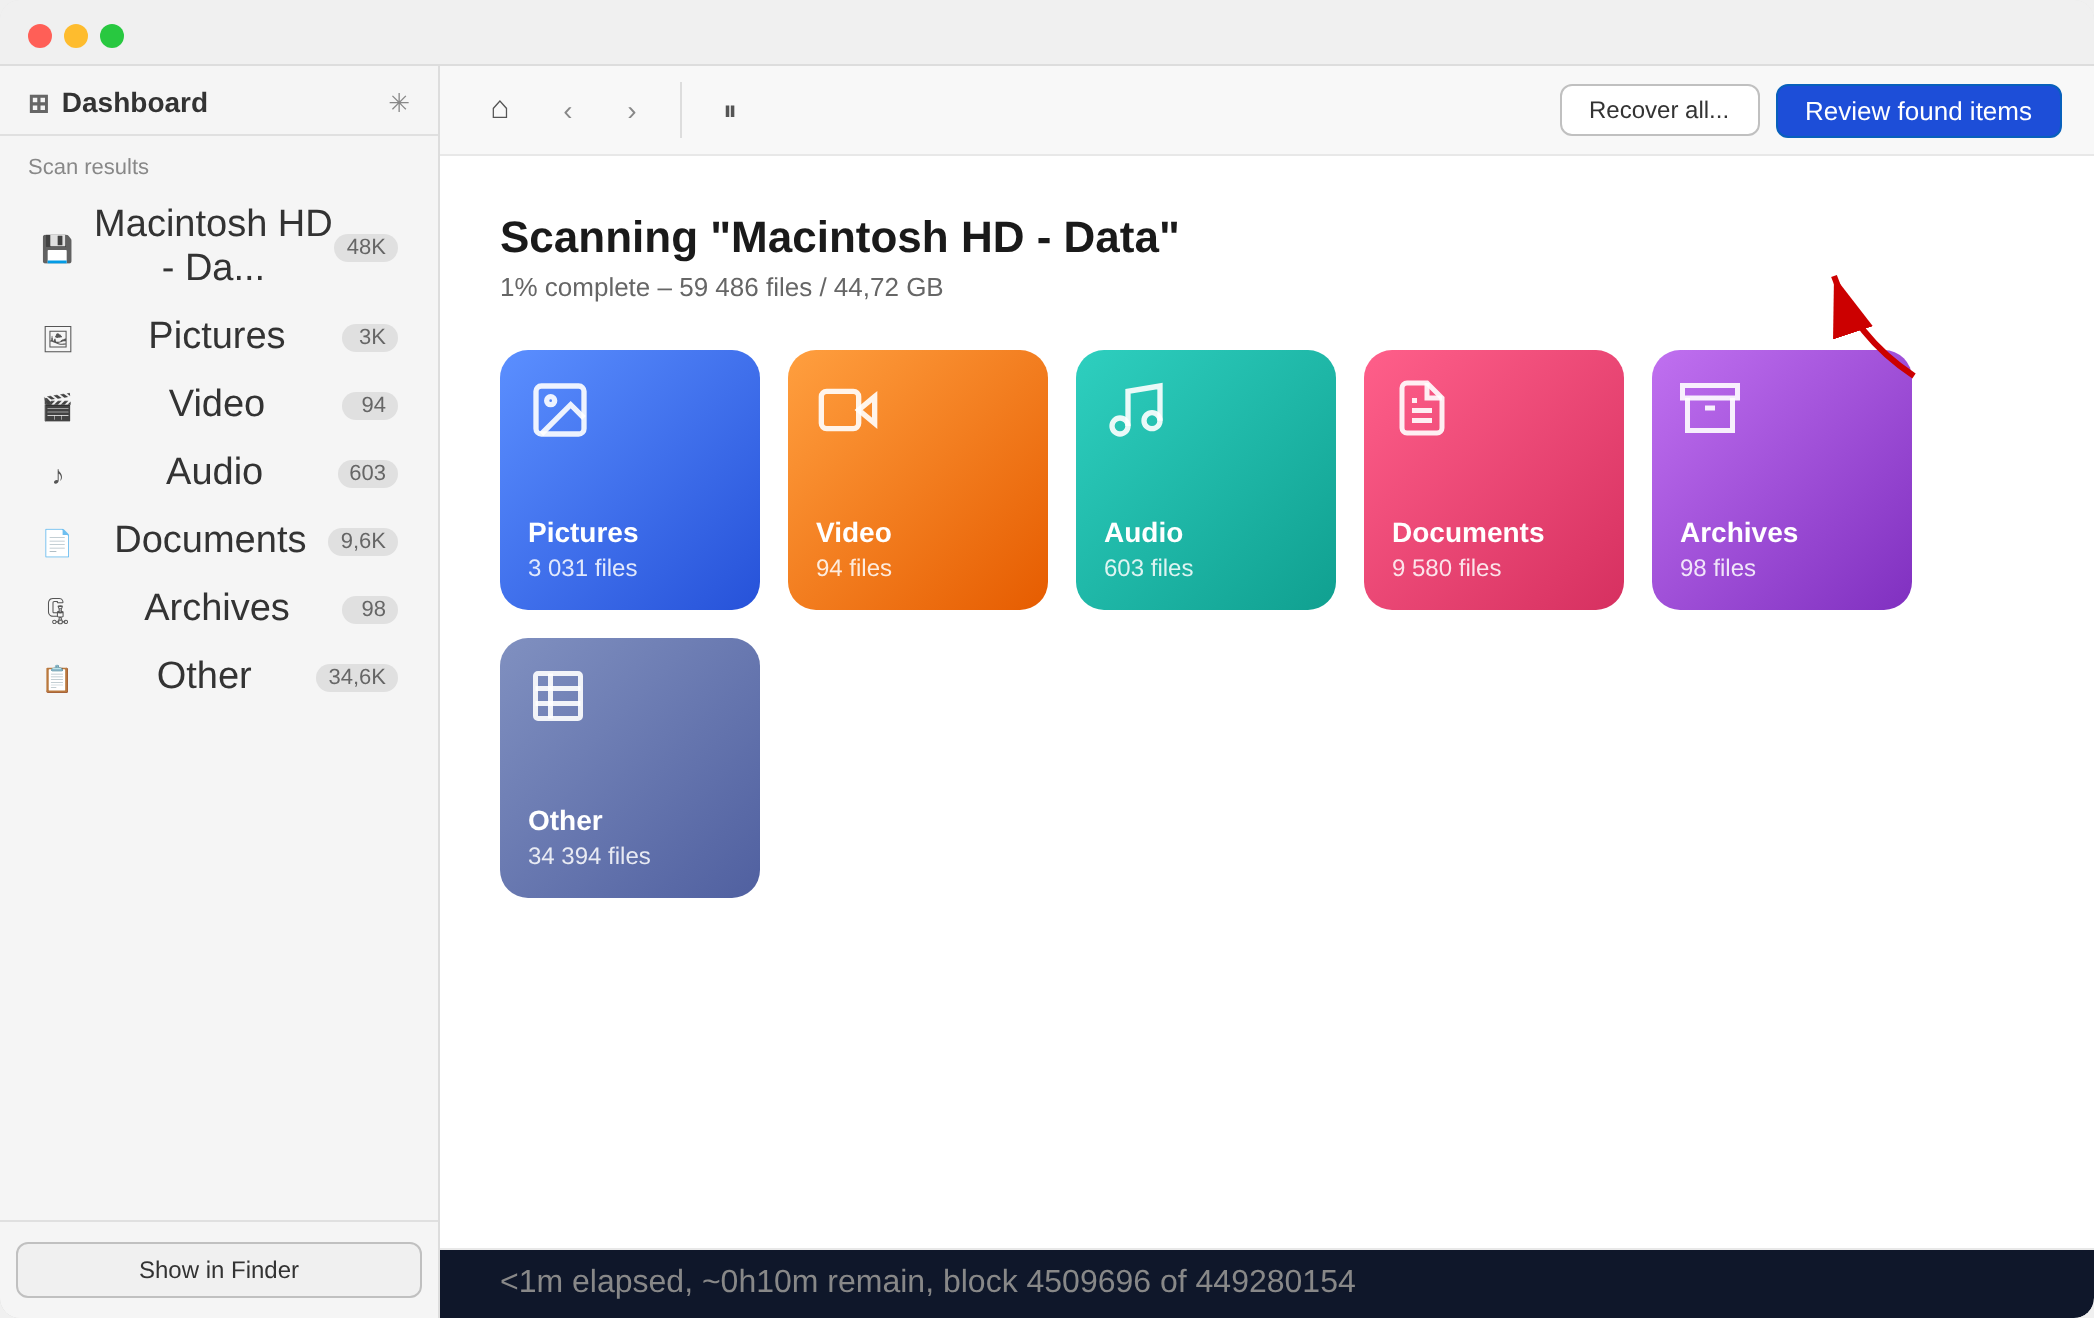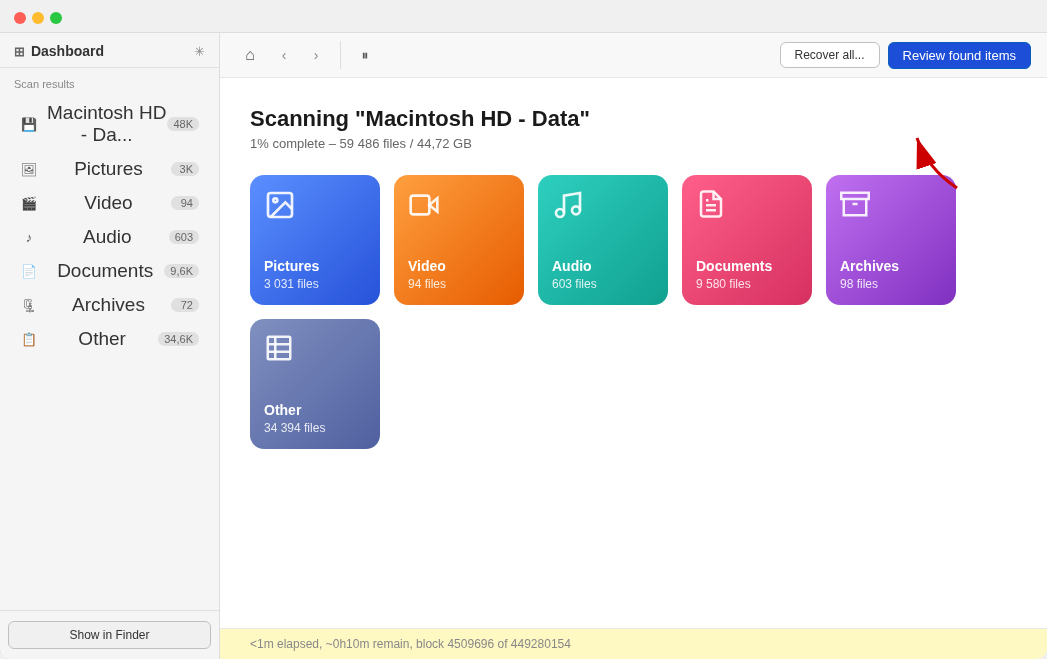--- a/index.html
+++ b/index.html
@@ -288,24 +288,24 @@
     .card-archives {
       background: linear-gradient(135deg, #c070f0 0%, #8030c0 100%);
     }
     .card-other {
       background: linear-gradient(135deg, #8090c0 0%, #5060a0 100%);
     }
 
     
     .status-bar {
       padding: 8px 30px;
-      font-size: 12px;
+      font-size: 16px;
       color: #888;
       border-top: 1px solid #e8e8e8;
-      background: #fef9c3;
+      background: #0f172a;
     }
 
     
     .traffic-lights {
       display: flex;
       gap: 6px;
       padding: 12px 14px 8px 14px;
     }
 
     .traffic-light {
@@ -385,21 +385,21 @@
 
       <div class="sidebar-item">
         <div class="sidebar-item-icon">📄</div>
         <span class="sidebar-item-label">Documents</span>
         <span class="sidebar-item-badge">9,6K</span>
       </div>
 
       <div class="sidebar-item">
         <div class="sidebar-item-icon">🗜</div>
         <span class="sidebar-item-label">Archives</span>
-        <span class="sidebar-item-badge">72</span>
+        <span class="sidebar-item-badge">98</span>
       </div>
 
       <div class="sidebar-item">
         <div class="sidebar-item-icon">📋</div>
         <span class="sidebar-item-label">Other</span>
         <span class="sidebar-item-badge">34,6K</span>
       </div>
 
       <div class="sidebar-footer">
         <button class="show-in-finder-btn">Show in Finder</button>

